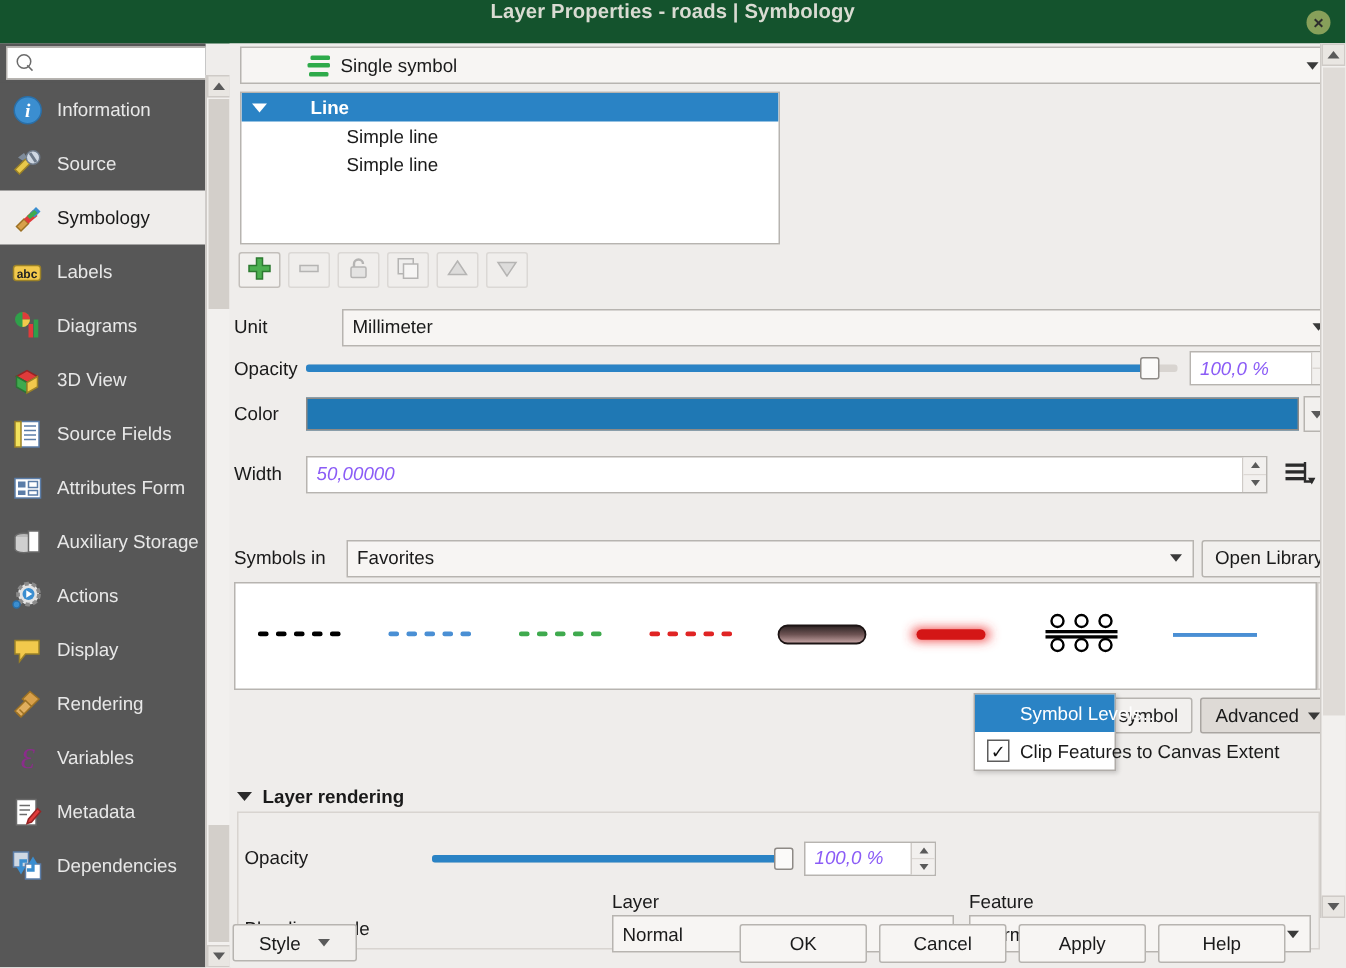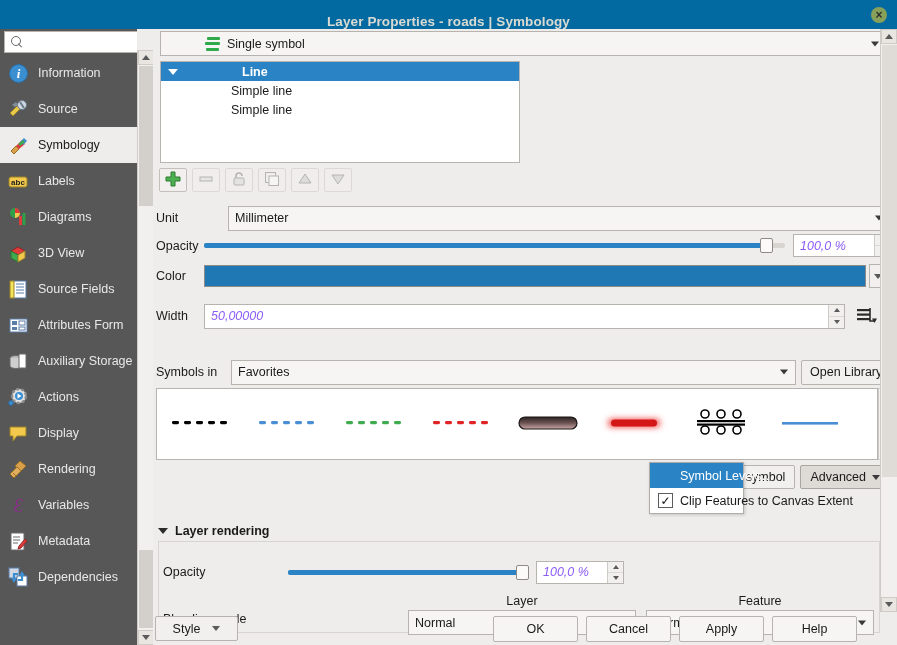--- a/index.html
+++ b/index.html
@@ -15,22 +15,22 @@
   #app {
     position: relative;
     width: 897px; height: 645px;
     background: #efedeb;
     overflow: hidden;
   }
 
   
   .titlebar {
     position: absolute; left: 0; top: 0; width: 897px; height: 29px;
-    background: #0369a1;
-    display: flex; align-items: flex-end; justify-content: center;
+    background: #14532d;
+    display: flex; align-items: flex-start; justify-content: center;
   }
   .titlebar .title {
     color: #d9dbd2;
     font-weight: bold;
     font-size: 13.5px;
     letter-spacing: .1px;
   }
   .close-btn {
     position: absolute; right: 10px; top: 7px;
     width: 16px; height: 16px; border-radius: 50%;
@@ -144,21 +144,21 @@
   
   .layertree {
     position: absolute; left: 7px; top: 32px; width: 360px; height: 102px;
     background: #ffffff; border: 1px solid #b7b4b0;
     overflow: hidden;
   }
   .tree-row {
     height: 19px; display: flex; align-items: center; font-size: 12.5px;
     padding-left: 4px; cursor: pointer;
   }
-  .tree-row.sel { background: #2a83c5; color: #ffffff; font-weight: bold; gap: 35px; }
+  .tree-row.sel { background: #2a83c5; color: #ffffff; font-weight: bold; }
   .tree-twisty {
     width: 16px; display: flex; align-items: center; justify-content: center; flex: 0 0 auto;
   }
   .tree-twisty .t {
     width: 0; height: 0;
     border-left: 5px solid transparent; border-right: 5px solid transparent;
     border-top: 6px solid #ffffff;
   }
   .tree-child { padding-left: 66px; font-weight: normal; }
 
@@ -304,21 +304,21 @@
     border-top: 6px solid #2b2b2b;
   }
   .lr-panel {
     position: absolute; left: 5px; top: 512px; width: 722px; height: 92px;
     border: 1px solid #d8d4d0;
   }
   .lr-op-row { position: absolute; left: 4px; top: 18px; width: 710px; height: 24px; }
   .lr-op-row .flabel { width: 245px; }
   .lr-bm-row { position: absolute; left: 4px; top: 52px; width: 710px; height: 38px; }
 
-  .mini-label { font-size: 12.5px; margin-bottom: 2px; display: block; text-align: center; }
+  .mini-label { font-size: 12.5px; margin-bottom: 2px; display: block; }
 
   
   .bottombar {
     position: absolute; left: 153px; top: 612px; width: 744px; height: 33px;
   }
   .style-btn {
     position: absolute; left: 2px; top: 4px; width: 83px; height: 25px;
     background: #f2f0ee; border: 1px solid #b7b4b0; border-radius: 2px;
     display: flex; align-items: center; justify-content: center; gap: 12px;
     font-size: 12.5px; cursor: pointer;

